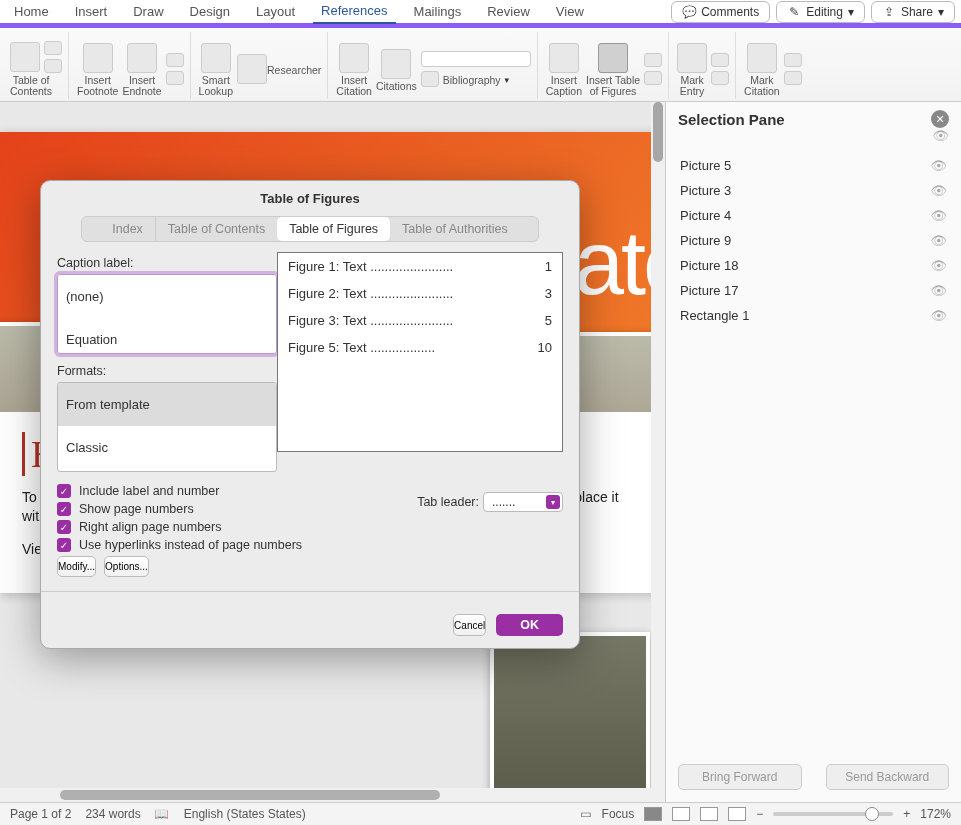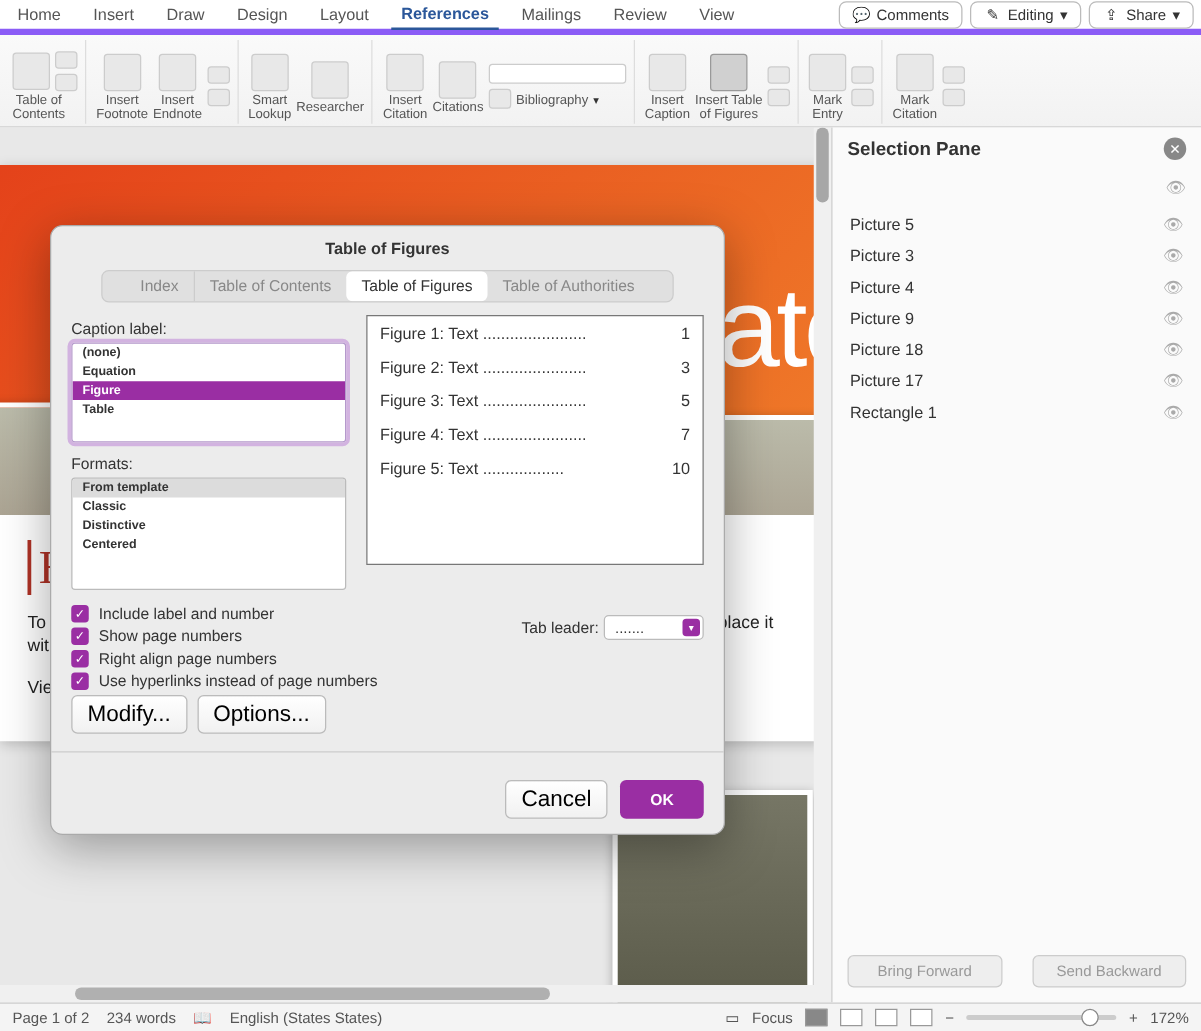--- a/index.html
+++ b/index.html
@@ -1,21 +1,21 @@
 <!DOCTYPE html>
 <html><head>
 <meta charset="utf-8">
 <style>
   * { box-sizing: border-box; margin: 0; padding: 0; font-family: -apple-system, BlinkMacSystemFont, "Segoe UI", sans-serif; }
   body { width: 961px; height: 825px; background: #fff; overflow: hidden; position: relative; font-size: 13px; color: #333; }
 
   
   .ribbon-tabs { display: flex; align-items: center; height: 28px; background: #fff; border-bottom: 5px solid #8b5cf6; padding: 0 6px; gap: 10px; }
   .ribbon-tab { padding: 4px 8px; color: #555; cursor: pointer; }
-  .ribbon-tab.active { color: #2b579a; border-bottom: 2px solid #2b579a; font-weight: 700; text-align: center; }
+  .ribbon-tab.active { color: #2b579a; border-bottom: 2px solid #2b579a; font-weight: 400; text-align: center; }
   .ribbon-right { margin-left: auto; display: flex; gap: 6px; }
   .pill-btn { border: 1px solid #bbb; border-radius: 6px; padding: 3px 10px; background: #fff; display:flex; align-items:center; gap:5px; font-size:12px; }
 
   
   .ribbon-toolbar { display: flex; height: 74px; border-bottom: 1px solid #ccc; background: linear-gradient(#fafafa,#f2f2f2); padding: 4px 4px 2px 4px; gap: 2px; }
   .ribbon-group { display:flex; flex-direction:column; align-items:flex-start; justify-content:flex-end; padding: 1px 6px; border-right: 1px solid #ddd; }
   .ribbon-group:last-child { border-right: none; }
   .ribbon-icon { width: 26px; height: 26px; background: #e8e8e8; border: 1px solid #ccc; border-radius: 3px; margin-bottom:2px; }
   .ribbon-icon.big { width:30px; height:30px; }
   .ribbon-icon.sel { background:#d0d0d0; border-color:#999; }
@@ -32,21 +32,21 @@
   .doc-heading { font-family: Georgia, serif; font-size:38px; color:#b03226; border-left:3px solid #b03226; padding-left:6px; margin-bottom:12px; }
   .doc-para { margin-bottom:14px; line-height:1.35; font-weight:500; }
   .doc-photo2 { position:absolute; right:10px; top:500px; width:160px; height:210px; background:linear-gradient(#776,#554); border:4px solid #fff; box-shadow:0 2px 8px rgba(0,0,0,.3); }
   .doc-vscroll { position:absolute; right:0; top:0; width:14px; height:100%; background:#f0f0f0; }
   .doc-vscroll-thumb { position:absolute; top:0; left:2px; width:10px; height:60px; background:#a7a7a7; border-radius:5px; }
   .doc-hscroll { position:absolute; left:0; bottom:0; width:100%; height:14px; background:#f0f0f0; }
   .doc-hscroll-thumb { position:absolute; left:60px; top:2px; height:10px; width:380px; background:#b0b0b0; border-radius:5px; }
 
   
   .sel-pane { position:absolute; top:102px; right:0; width:296px; height:700px; background:#fafafa; border-left:1px solid #ccc; padding:8px 12px; }
-  .sel-pane-header { display:flex; align-items:center; justify-content:space-between; margin-bottom:14px; }
+  .sel-pane-header { display:flex; align-items:center; justify-content:space-between; }
   .sel-pane-title { font-size:15px; font-weight:600; color:#333; }
   .close-circle { width:18px; height:18px; border-radius:50%; background:#888; color:#fff; display:flex; align-items:center; justify-content:center; font-size:11px; }
   .eye-row { text-align:right; margin-bottom:10px; }
   .sel-item { display:flex; justify-content:space-between; align-items:center; padding:5px 2px; font-size:13px; color:#333; }
   .eye { color:#aaa; font-size:13px; }
   .sel-footer { position:absolute; bottom:12px; left:12px; right:12px; display:flex; gap:24px; }
   .sel-footer button { flex:1; padding:5px; border:1px solid #ccc; border-radius:5px; background:#eee; color:#999; font-size:12px; }
 
   
   .status-bar { position:absolute; bottom:0; left:0; right:0; height:23px; background:#f4f4f4; border-top:1px solid #ccc; display:flex; align-items:center; padding:0 10px; font-size:12px; color:#555; gap:14px; }
@@ -56,38 +56,38 @@
   .zoom-slider { width:120px; height:4px; background:#ccc; border-radius:2px; position:relative; }
   .zoom-thumb { position:absolute; top:-5px; left:92px; width:14px; height:14px; background:#fff; border:1px solid #888; border-radius:50%; }
 
   
   .overlay { position:absolute; top:180px; left:40px; width:540px; background:#ececec; border:1px solid #aaa; border-radius:10px; box-shadow:0 10px 40px rgba(0,0,0,.35); z-index:50; }
   .dlg-title { text-align:center; font-weight:600; padding:10px 0 8px; font-size:13px; }
   .dlg-tabs { display:flex; justify-content:center; gap:0; margin:2px 40px 10px; background:#e0e0e0; border-radius:6px; overflow:hidden; border:1px solid #ccc; }
   .dlg-tab { padding:5px 12px; font-size:12.5px; color:#888; }
   .dlg-tab.active { background:#fff; color:#333; border-radius:5px; }
   .dlg-body { padding: 0 16px 10px; }
-  .dlg-row { display:flex; gap:16px; }
+  .dlg-row { display:flex; }
   .dlg-col { flex:1; }
   .dlg-label { font-size:12.5px; color:#333; margin:4px 0; }
   .listbox { border:1px solid #b599cc; border-radius:3px; background:#fff; height:80px; overflow:hidden; }
   .listbox.fmt { border-color:#bbb; height:90px; margin-top:2px; }
-  .list-item { padding:2px 8px; font-size:10px;font-weight:bold; }
+  .list-item { padding:14px 8px; font-size:13px; }
   .list-item.selected { background:#9a2ea3; color:#fff; }
   .list-item.greysel { background:#dcdcdc; }
   .preview { border:1px solid #777; background:#fff; height:200px; padding:6px 10px; font-family:"Times New Roman",serif; font-size:13px; overflow:auto; }
   .preview-line { display:flex; justify-content:space-between; margin-bottom:12px; white-space:nowrap; }
   .checks { margin-top:12px; }
   .check-row { display:flex; align-items:center; gap:8px; margin:4px 0; font-size:12.5px; }
   .checkbox { width:14px; height:14px; background:#9a2ea3; border-radius:3px; display:flex; align-items:center; justify-content:center; color:#fff; font-size:10px; }
   .tab-leader-row { display:flex; align-items:center; gap:4px; font-size:12.5px; justify-content:flex-end; margin-top:-64px; margin-bottom:44px; }
   .select-box { border:1px solid #bbb; border-radius:4px; background:#fff; padding:2px 20px 2px 8px; position:relative; min-width:80px; font-size:12px; }
   .select-arrow { position:absolute; right:2px; top:2px; width:14px; height:14px; background:#9a2ea3; border-radius:3px; display:flex; align-items:center; justify-content:center; color:#fff; font-size:8px; }
   .dlg-btns-mid { display:flex; gap:8px; margin-top:10px; }
-  .btn { border:1px solid #bbb; border-radius:5px; background:linear-gradient(#fff,#f1f1f1); padding:4px 12px; font-size:18px;text-align:right; }
+  .btn { border:1px solid #bbb; border-radius:5px; background:linear-gradient(#fff,#f1f1f1); padding:4px 0; font-size:10px;text-align:right; }
   .dlg-sep { border-top:1px solid #ccc; margin:14px -16px 0; }
   .dlg-footer { display:flex; justify-content:flex-end; gap:10px; padding:12px 16px; }
   .btn-primary { background:#9a2ea3; color:#fff; border:none; border-radius:5px; padding:4px 24px; font-weight:600; font-size:12.5px; }
   .icon9{display:inline-block;width:14px;text-align:center;}
 </style>
 </head>
 <body>
 
 <div class="ribbon-tabs">
   <div class="ribbon-tab">Home</div>
@@ -147,21 +147,21 @@
         </div>
     </div>
   </div>
   <div class="ribbon-group">
     <div class="ribbon-row">
       <div style="display:flex;flex-direction:column;align-items:center">
           <div class="ribbon-icon big"></div>
           <div class="ribbon-label" style="white-space:pre">Smart
 Lookup</div>
         </div>
-      <div style="display:flex;flex-direction:column;align-items:center">
+      <div style="display:flex;align-items:center">
           <div class="ribbon-icon big"></div>
           <div class="ribbon-label">Researcher</div>
         </div>
     </div>
   </div>
   <div class="ribbon-group">
     <div class="ribbon-row">
       <div style="display:flex;flex-direction:column;align-items:center">
           <div class="ribbon-icon big"></div>
           <div class="ribbon-label" style="white-space:pre">Insert
@@ -325,24 +325,20 @@
             </div>
           <div class="preview-line">
               <span><span>Figure 2: Text</span> <span>.......................</span></span>
               <span>3</span>
             </div>
           <div class="preview-line">
               <span><span>Figure 3: Text</span> <span>.......................</span></span>
               <span>5</span>
             </div>
           <div class="preview-line">
-              <span><span>Figure 4: Text</span> <span>.......................</span></span>
-              <span>7</span>
-            </div>
-          <div class="preview-line">
               <span><span>Figure 5: Text</span> <span>..................</span></span>
               <span> 10</span>
             </div>
         </div>
       </div>
     </div>
     <div class="checks">
       <div class="check-row">
           <div class="checkbox">✓</div>
           <span>Include label and number</span>

